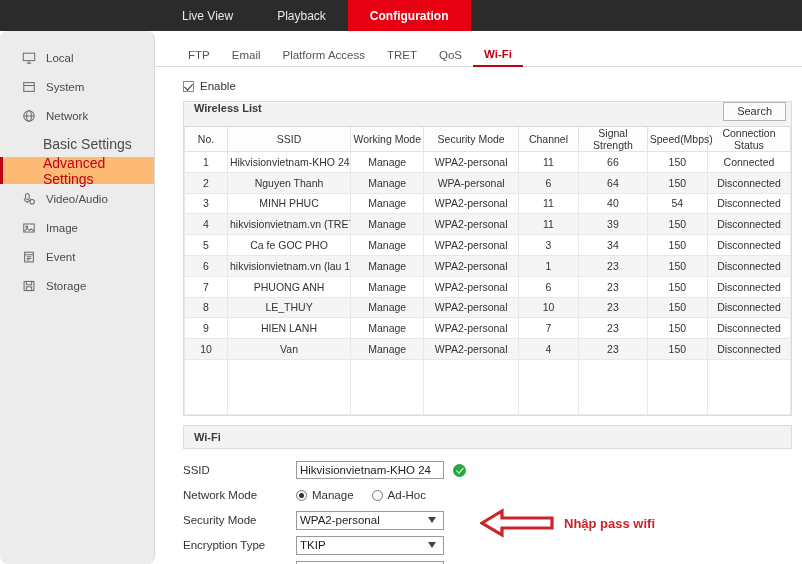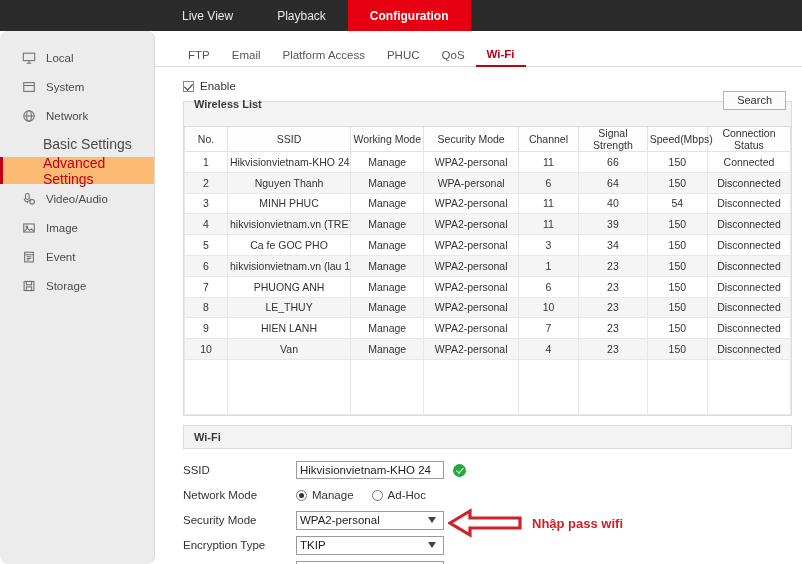--- a/index.html
+++ b/index.html
@@ -88,22 +88,22 @@
     left: 2px; top: 0px; width: 4px; height: 7px;
     border: solid #333; border-width: 0 1.5px 1.5px 0;
     transform: rotate(42deg);
   }
 
   
   .panel { margin: 9px 10px 0 28px; border: 1px solid #dcdcdc; background:#fff; }
   .panel-head {
     height: 25px; background: #f3f3f3;
     border-bottom: 1px solid #dcdcdc;
-    display: flex; align-items: flex-end; justify-content: space-between;
-    padding: 0 5px 16px 10px;
+    display: flex; align-items: flex-start; justify-content: space-between;
+    padding: 0 5px 4px 10px;
   }
   .panel-title { font-size: 11px; font-weight: bold; color: #3a3a3a; }
   .btn {
     font-size: 11px; color: #333; background: #fbfbfb;
     border: 1px solid #b5b5b5; padding: 2px 13px; line-height: 1.2;
     font-family: "Liberation Sans", sans-serif;
   }
 
   table.wl { width: 100%; border-collapse: collapse; table-layout: fixed; }
   table.wl th {
@@ -177,21 +177,21 @@
     display: inline-flex; align-items: center; justify-content: center;
     margin-right: 5px; flex: 0 0 11px;
   }
   .radio.on::after {
     content: ""; width: 5px; height: 5px;
     border-radius: 50%; background: #333;
   }
   .radio-lbl { font-size: 11.5px; color: #333; margin-right: 18px; display:flex; align-items:center; }
 
   
-  .anno { position: absolute; left: 448px; top: 508px; display: flex; align-items: center; }
+  .anno { position: absolute; left: 480px; top: 508px; display: flex; align-items: center; }
   .anno-text {
     font-size: 13px; font-weight: bold; color: #cc2229;
     margin-left: 10px; white-space: nowrap;
   }
 </style>
 </head>
 <body>
 
 <div id="app">
 
@@ -287,21 +287,21 @@
         <span>Storage</span>
       </div>
     </div>
 
     <div class="main">
 
       <div class="subtabs">
         <div class="subtab">FTP</div>
         <div class="subtab">Email</div>
         <div class="subtab">Platform Access</div>
-        <div class="subtab">PHUC</div>
+        <div class="subtab">TRET</div>
         <div class="subtab">QoS</div>
         <div class="subtab active">Wi-Fi</div>
       </div>
 
       <div class="enable-row">
         <span class="cb checked"></span>
         <span>Enable</span>
       </div>
 
       <div class="panel">

